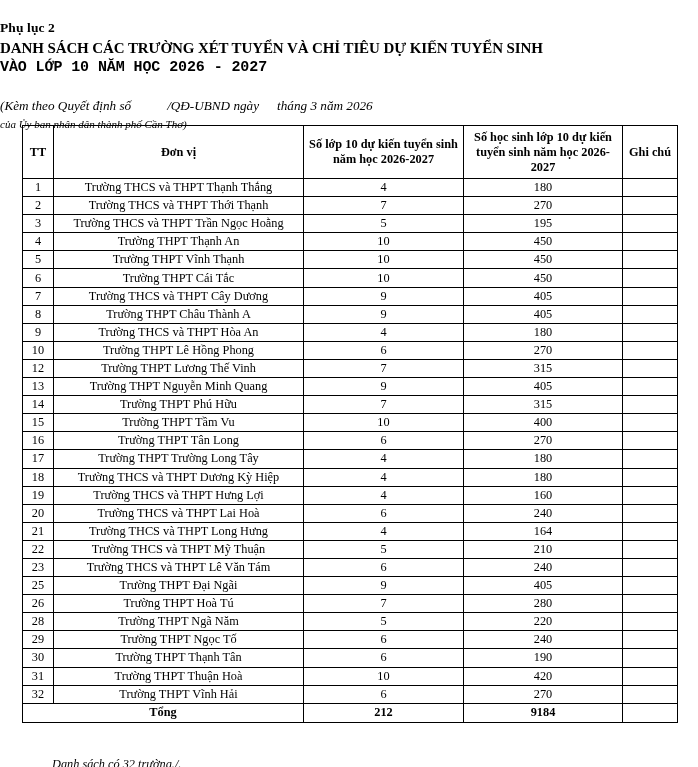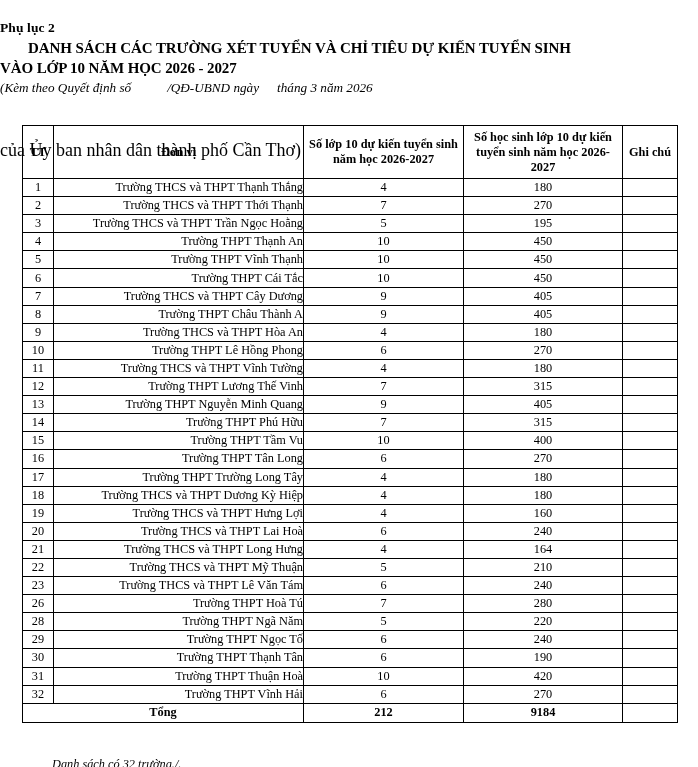--- a/index.html
+++ b/index.html
@@ -29,40 +29,40 @@
     font-weight: bold;
     line-height: 19px;
     letter-spacing: 0.1px;
   }
   .doc-title {
     font-size: 15px;
     font-weight: bold;
     line-height: 20px;
     letter-spacing: -0.1px;
     margin-top: 1px;
-    padding-left: 28px;
   }
   .doc-title-line2 {
     font-size: 15px;
     font-weight: bold;
     line-height: 20px;
     letter-spacing: -0.1px;
+    font-family: Liberation Mono, monospace;
   }
   .sub-italic {
     font-style: italic;
     font-size: 13.2px;
     line-height: 19px;
-    margin-top: 0;
+    margin-top: 18px;
   }
   .sub-italic .gap-sm { display: inline-block; width: 36px; }
   .sub-italic .gap-xs { display: inline-block; width: 18px; }
   .sub-italic-2 {
-    font-size: 18px;
+    font-style: italic;
+    font-size: 11px;
     line-height: 18px;
-    margin-top: 44px;
   }
 
   .table-wrap {
     position: absolute;
     left: 22px;
     top: 125px;
     width: 655px;
   }
   table.main-table {
     border-collapse: collapse;
@@ -91,21 +91,21 @@
   .col-note   { width: 55px; }
 
   tbody td {
     height: 17.1px;
   }
   td.c-tt {
     text-align: center;
     font-size: 12.3px;
   }
   td.c-unit {
-    text-align: right;
+    text-align: center;
     padding-left: 4px;
     font-size: 12.3px;
     white-space: nowrap;
   }
   td.c-num {
     text-align: center;
     font-size: 12.3px;
   }
   td.c-note { }
 
@@ -229,27 +229,20 @@
             <td class="c-note"></td>
           </tr>
           <tr>
             <td class="c-tt">10</td>
             <td class="c-unit">Trường THPT Lê Hồng Phong</td>
             <td class="c-num">6</td>
             <td class="c-num">270</td>
             <td class="c-note"></td>
           </tr>
           <tr>
-            <td class="c-tt">11</td>
-            <td class="c-unit">Trường THCS và THPT Vĩnh Tường</td>
-            <td class="c-num">4</td>
-            <td class="c-num">180</td>
-            <td class="c-note"></td>
-          </tr>
-          <tr>
             <td class="c-tt">12</td>
             <td class="c-unit">Trường THPT Lương Thế Vinh</td>
             <td class="c-num">7</td>
             <td class="c-num">315</td>
             <td class="c-note"></td>
           </tr>
           <tr>
             <td class="c-tt">13</td>
             <td class="c-unit">Trường THPT Nguyễn Minh Quang</td>
             <td class="c-num">9</td>
@@ -317,20 +310,27 @@
             <td class="c-unit">Trường THCS và THPT Mỹ Thuận</td>
             <td class="c-num">5</td>
             <td class="c-num">210</td>
             <td class="c-note"></td>
           </tr>
           <tr>
             <td class="c-tt">23</td>
             <td class="c-unit">Trường THCS và THPT Lê Văn Tám</td>
             <td class="c-num">6</td>
             <td class="c-num">240</td>
+            <td class="c-note"></td>
+          </tr>
+          <tr>
+            <td class="c-tt">25</td>
+            <td class="c-unit">Trường THPT Đại Ngãi</td>
+            <td class="c-num">9</td>
+            <td class="c-num">405</td>
             <td class="c-note"></td>
           </tr>
           <tr>
             <td class="c-tt">26</td>
             <td class="c-unit">Trường THPT Hoà Tú</td>
             <td class="c-num">7</td>
             <td class="c-num">280</td>
             <td class="c-note"></td>
           </tr>
           <tr>

